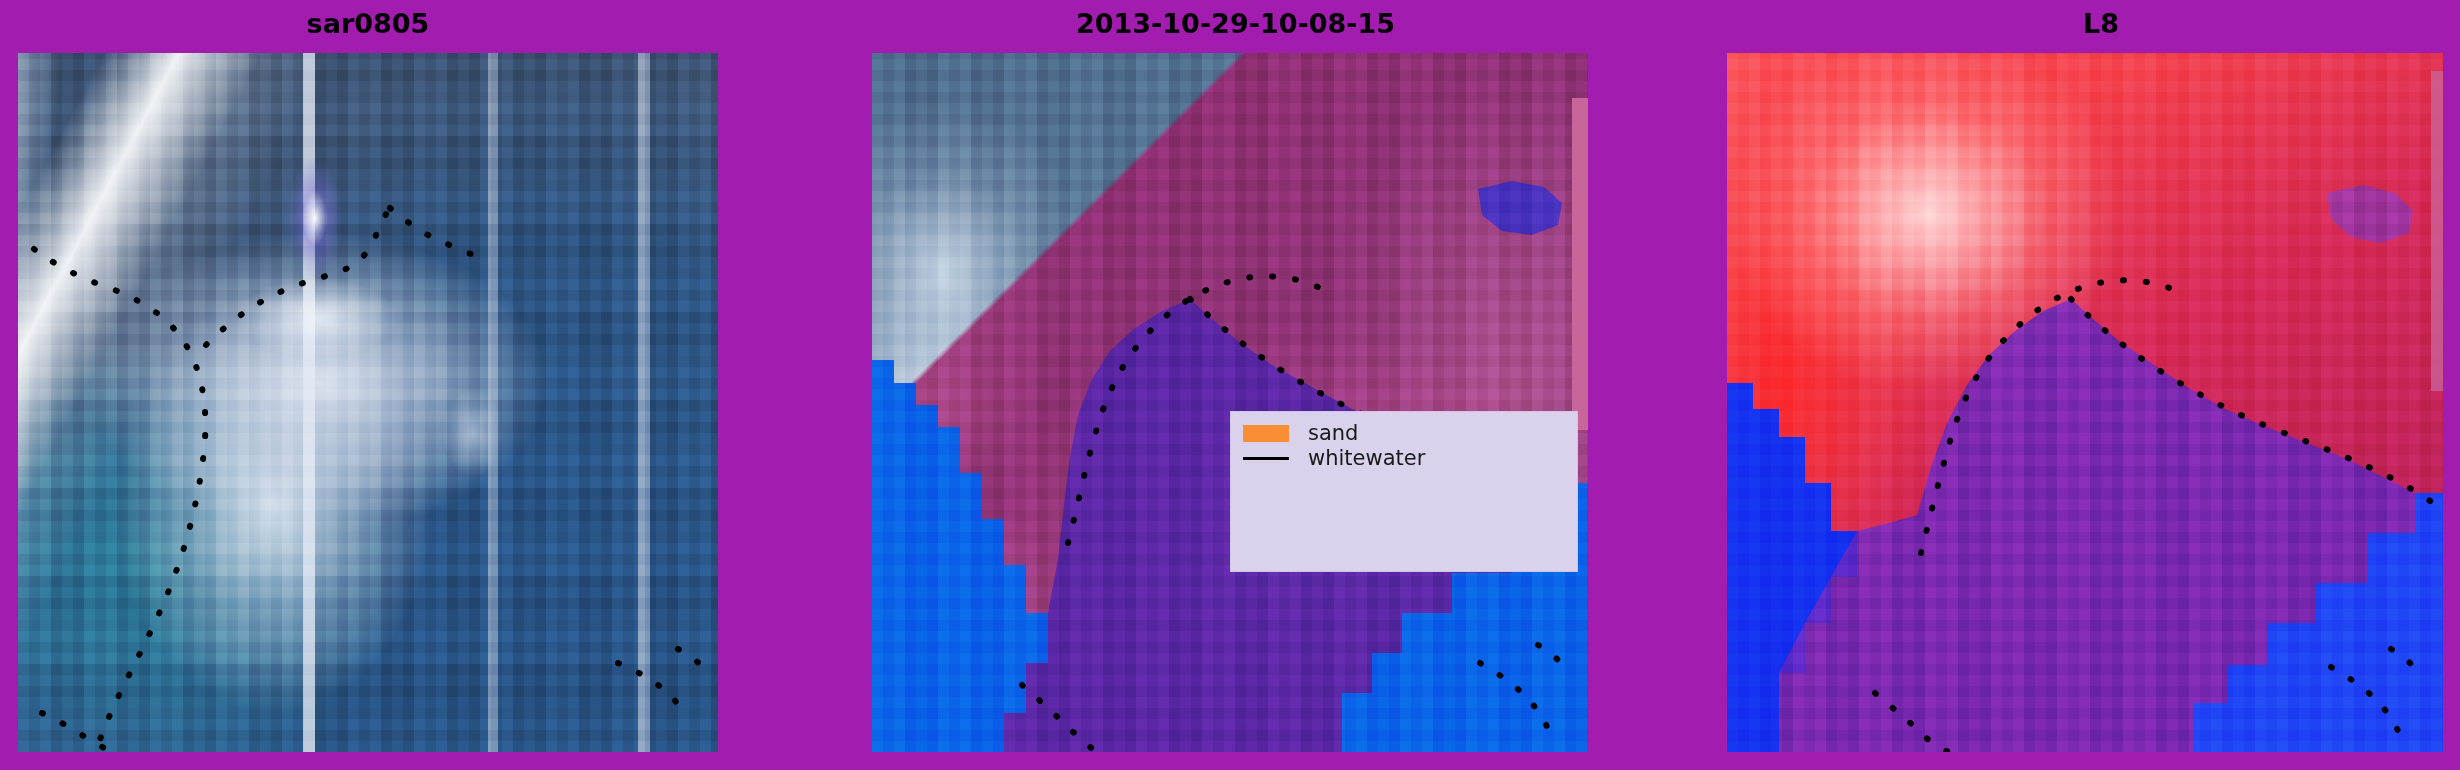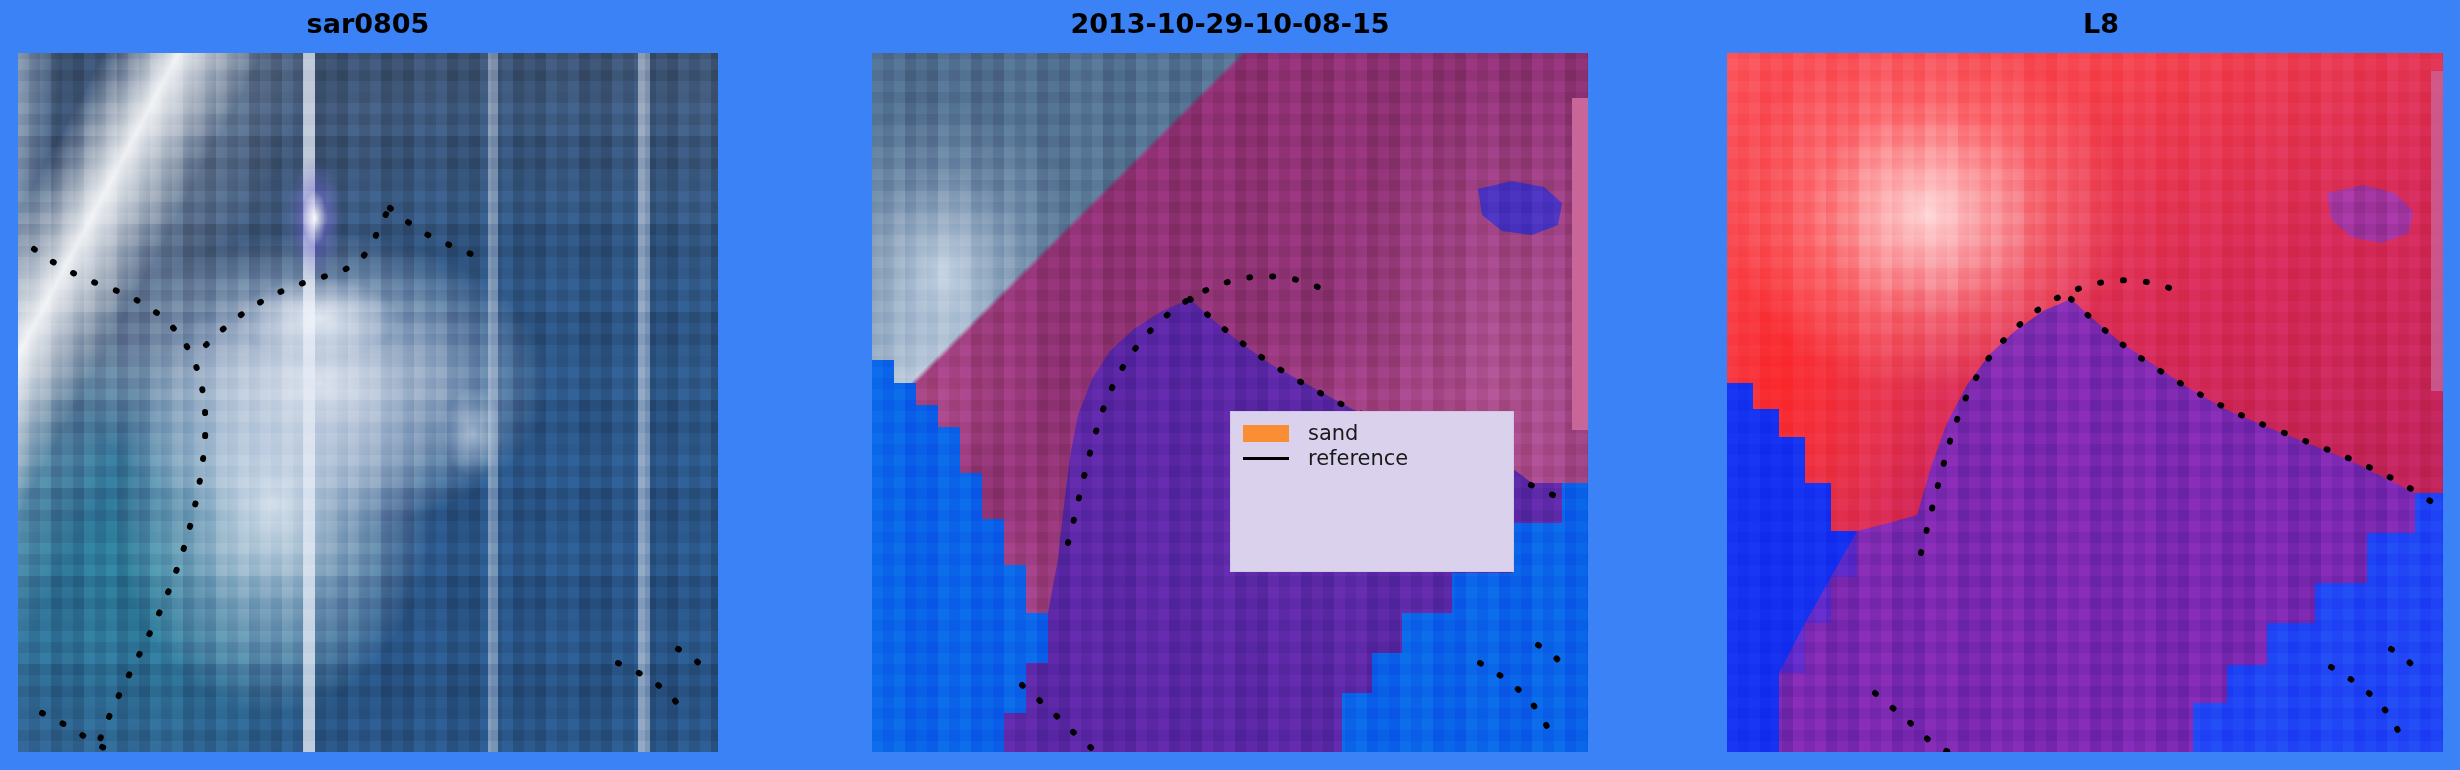--- a/index.html
+++ b/index.html
@@ -1,18 +1,18 @@
 <!DOCTYPE html>
 <html><head>
 <meta charset="utf-8">
 <style>
   html,body{margin:0;padding:0;background:#ffffff;}
   body{width:2460px;height:770px;font-family:"DejaVu Sans","Liberation Sans",sans-serif;overflow:hidden;}
 
-  .figure{position:relative;width:2460px;height:770px;background:#3b82f6;}
+  .figure{position:relative;width:2460px;height:770px;background:#a21caf;}
 
   .panel{position:absolute;top:0;height:770px;}
   .panel-title{
     position:absolute;top:8px;left:0;width:100%;
     text-align:center;font-weight:bold;font-size:27px;color:#000000;
     letter-spacing:0px;line-height:32px;white-space:nowrap;
   }
   .axes{
     position:absolute;top:53px;height:699px;overflow:hidden;
     background:#20324d;
@@ -143,21 +143,21 @@
             <path d="M372,155 C384,165 398,176 414,184 C432,193 450,199 466,207"></path>
             <path d="M24,660 C40,668 56,676 70,686 C80,692 88,696 94,699"></path>
             <path d="M600,610 C614,616 628,623 640,632 C652,641 662,652 668,664"></path>
             <path d="M660,596 C672,602 682,610 690,620"></path>
           </g>
         </svg>
       </div>
     </div>
   </div>
 
-  <div class="panel" style="left:872px;width:716px;">
+  <div class="panel" style="left:872px;width:716px;padding-left:11px;">
     <div class="panel-title">2013-10-29-10-08-15</div>
     <div class="axes" style="left:0;width:716px;">
       <div class="layer p2-base"></div>
       <div class="layer p2-sandclass"></div>
       <div class="layer p2-sandclass2"></div>
 
       <svg class="layer" viewBox="0 0 716 699" preserveAspectRatio="none">
 
         <path d="M0,307 L22,307 L22,330 L44,330 L44,352 L66,352 L66,374
                  L88,374 L88,420 L110,420 L110,466 L132,466 L132,512
@@ -191,28 +191,28 @@
                      C308,248 338,232 368,226 C398,220 428,224 454,238"></path>
             <path d="M318,246 C342,268 368,290 398,310 C432,332 468,352 506,368
                      C546,384 586,398 620,414 C648,427 672,438 690,446"></path>
             <path d="M150,632 C166,646 182,660 196,674 C206,684 216,692 224,699"></path>
             <path d="M608,610 C622,618 636,627 648,638 C660,649 670,662 676,676"></path>
             <path d="M666,592 C680,600 690,610 700,622"></path>
           </g>
         </svg>
       </div>
 
-      <div class="legend" style="left:358px;top:358px;width:284px;height:161px;">
+      <div class="legend" style="left:358px;top:358px;width:348px;height:161px;">
         <div class="legend-row">
           <span class="swatch" style="background:#f98e35;"></span>
           <span class="legend-label">sand</span>
         </div>
         <div class="legend-row">
           <span class="swatch line"></span>
-          <span class="legend-label">reference</span>
+          <span class="legend-label">whitewater</span>
         </div>
       </div>
     </div>
   </div>
 
   <div class="panel" style="left:1727px;width:716px;padding-left:32px;">
     <div class="panel-title">L8</div>
     <div class="axes" style="left:0;width:716px;">
       <div class="layer p3-base"></div>
 

